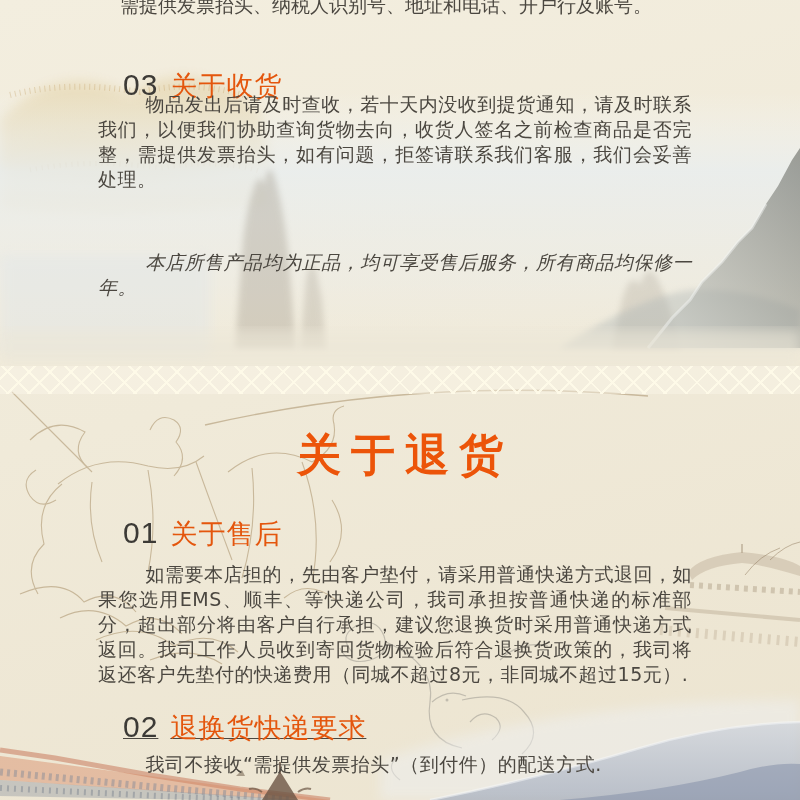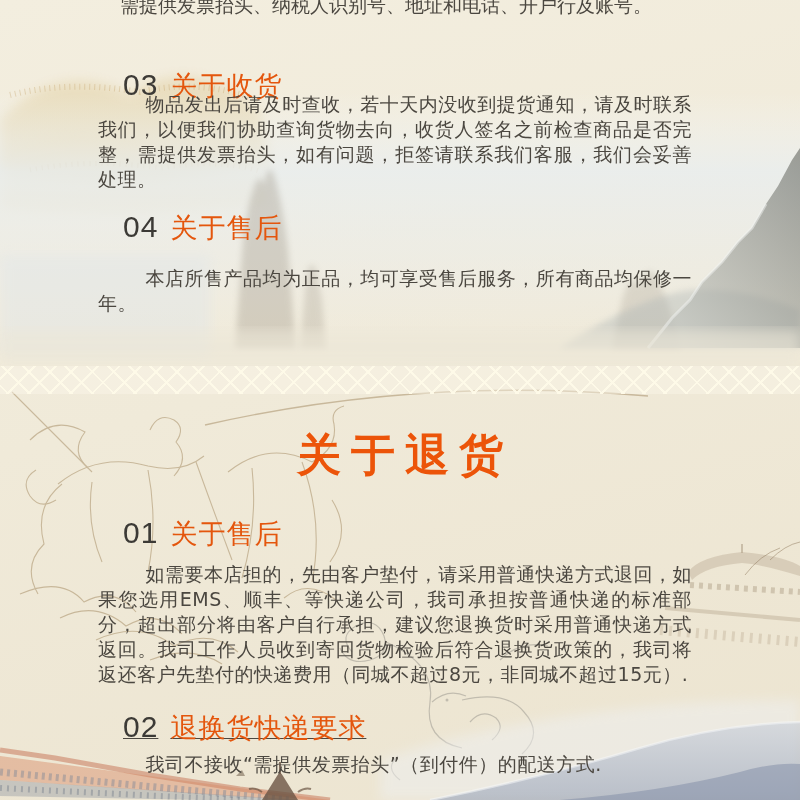--- a/index.html
+++ b/index.html
@@ -33,21 +33,21 @@
   }
   .sec-title{
     font-size:27px;color:var(--accent,#e4560d);margin-left:12px;letter-spacing:1px;
   }
   .banner-title{
     left:0;top:426px;width:800px;text-align:center;
     font-family:"DejaVu Serif","Liberation Serif",serif;
     font-weight:bold;font-size:44px;letter-spacing:10px;text-indent:10px;
     color:var(--banner,#ec5409);
   }
-  #p1{top:92px;} #p2{top:266px;} #p3{top:562px;} #p4{top:752px;}
+  #p1{top:92px;} #p2{top:250px;font-style:italic;} #p3{top:562px;} #p4{top:752px;}
   #h03{top:68px;} #h04{top:210px;} #h01{top:516px;} #h02{top:710px;text-decoration:underline;}
 </style>
 </head>
 <body>
 
 <div class="page">
 
   <svg class="art" width="800" height="800" viewBox="0 0 800 800">
     <defs>
       <linearGradient id="mistGrad" x1="0" y1="0" x2="0" y2="1">
@@ -159,23 +159,20 @@
 
   <div class="stitch-band"></div>
 
   <div class="txt intro-line">需提供发票抬头、纳税人识别号、地址和电话、开户行及账号。</div>
 
   <div class="txt sec-head" id="h03">
     <span class="sec-num">03</span><span class="sec-title">关于收货</span>
   </div>
   <div class="txt para" id="p1">物品发出后请及时查收，若十天内没收到提货通知，请及时联系我们，以便我们协助查询货物去向，收货人签名之前检查商品是否完整，需提供发票抬头，如有问题，拒签请联系我们客服，我们会妥善处理。</div>
 
-  <div class="txt sec-head" id="h04">
-    <span class="sec-num">04</span><span class="sec-title">关于售后</span>
-  </div>
   <div class="txt para" id="p2">本店所售产品均为正品，均可享受售后服务，所有商品均保修一年。</div>
 
   <div class="txt banner-title">关于退货</div>
 
   <div class="txt sec-head" id="h01">
     <span class="sec-num">01</span><span class="sec-title">关于售后</span>
   </div>
   <div class="txt para" id="p3">如需要本店担的，先由客户垫付，请采用普通快递方式退回，如果您选用EMS、顺丰、等快递公司，我司承担按普通快递的标准部分，超出部分将由客户自行承担，建议您退换货时采用普通快递方式返回。我司工作人员收到寄回货物检验后符合退换货政策的，我司将返还客户先垫付的快递费用（同城不超过8元，非同城不超过15元）.</div>
 
   <div class="txt sec-head" id="h02">

